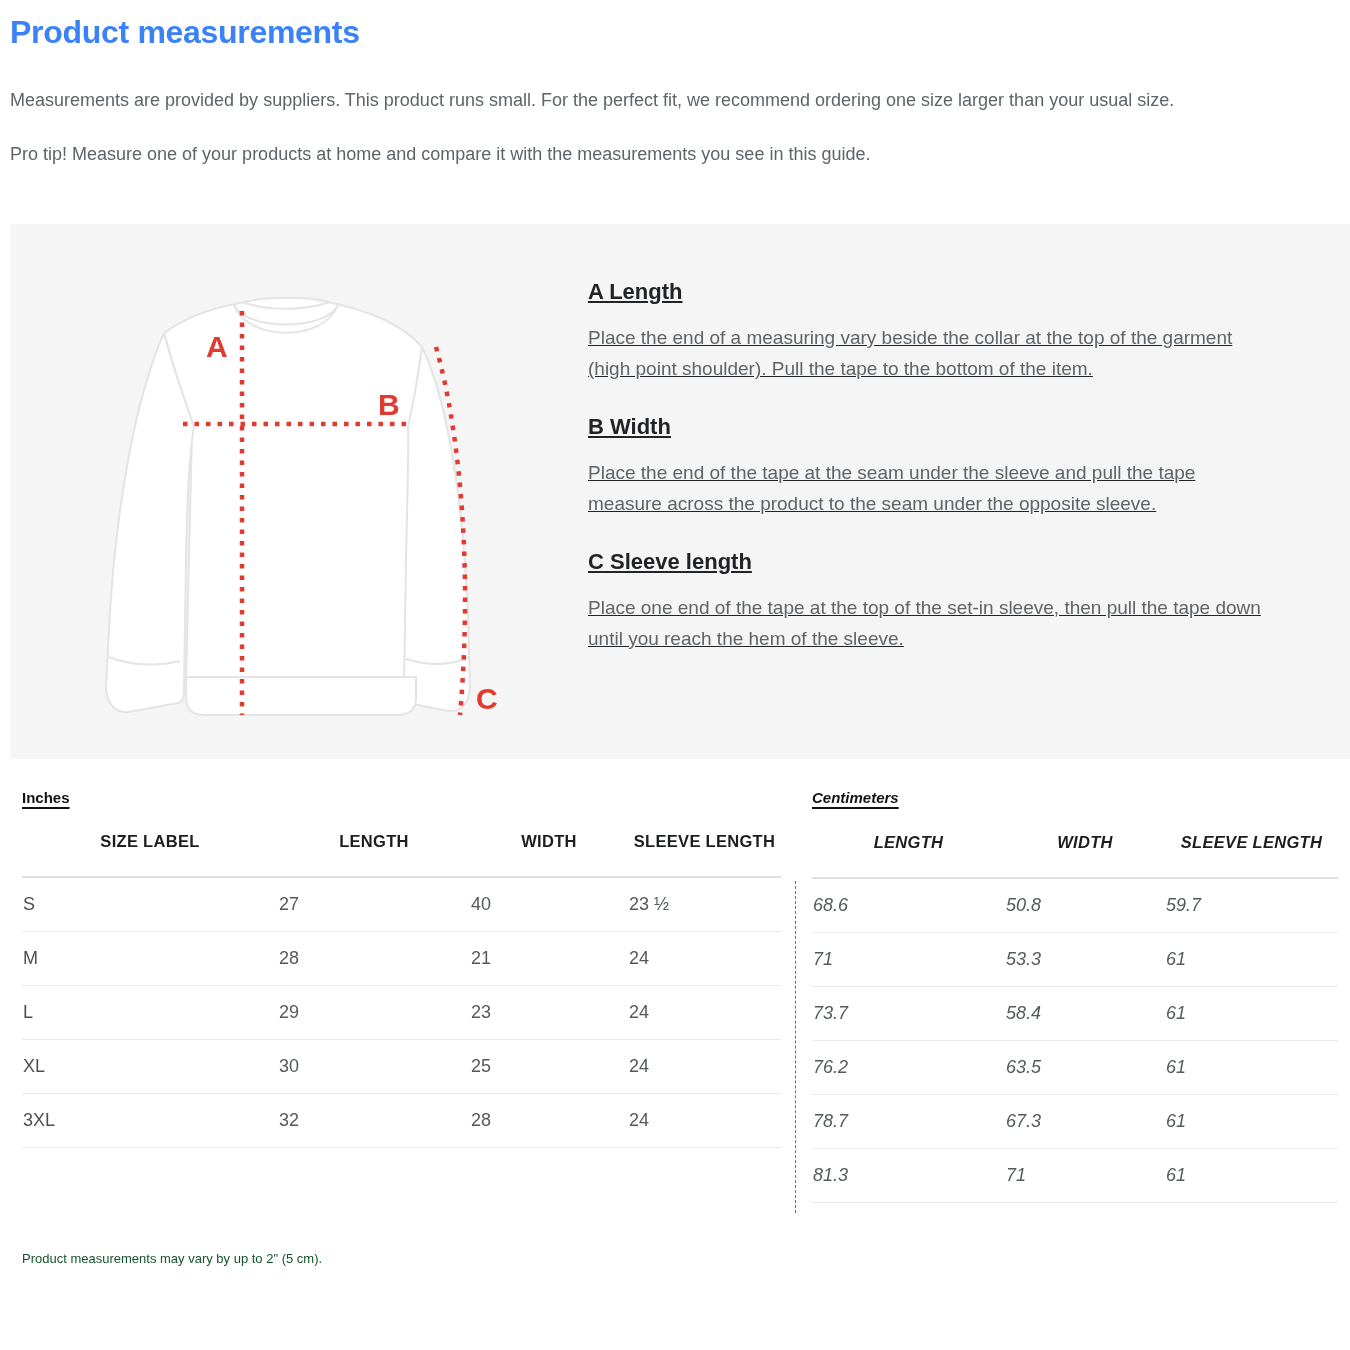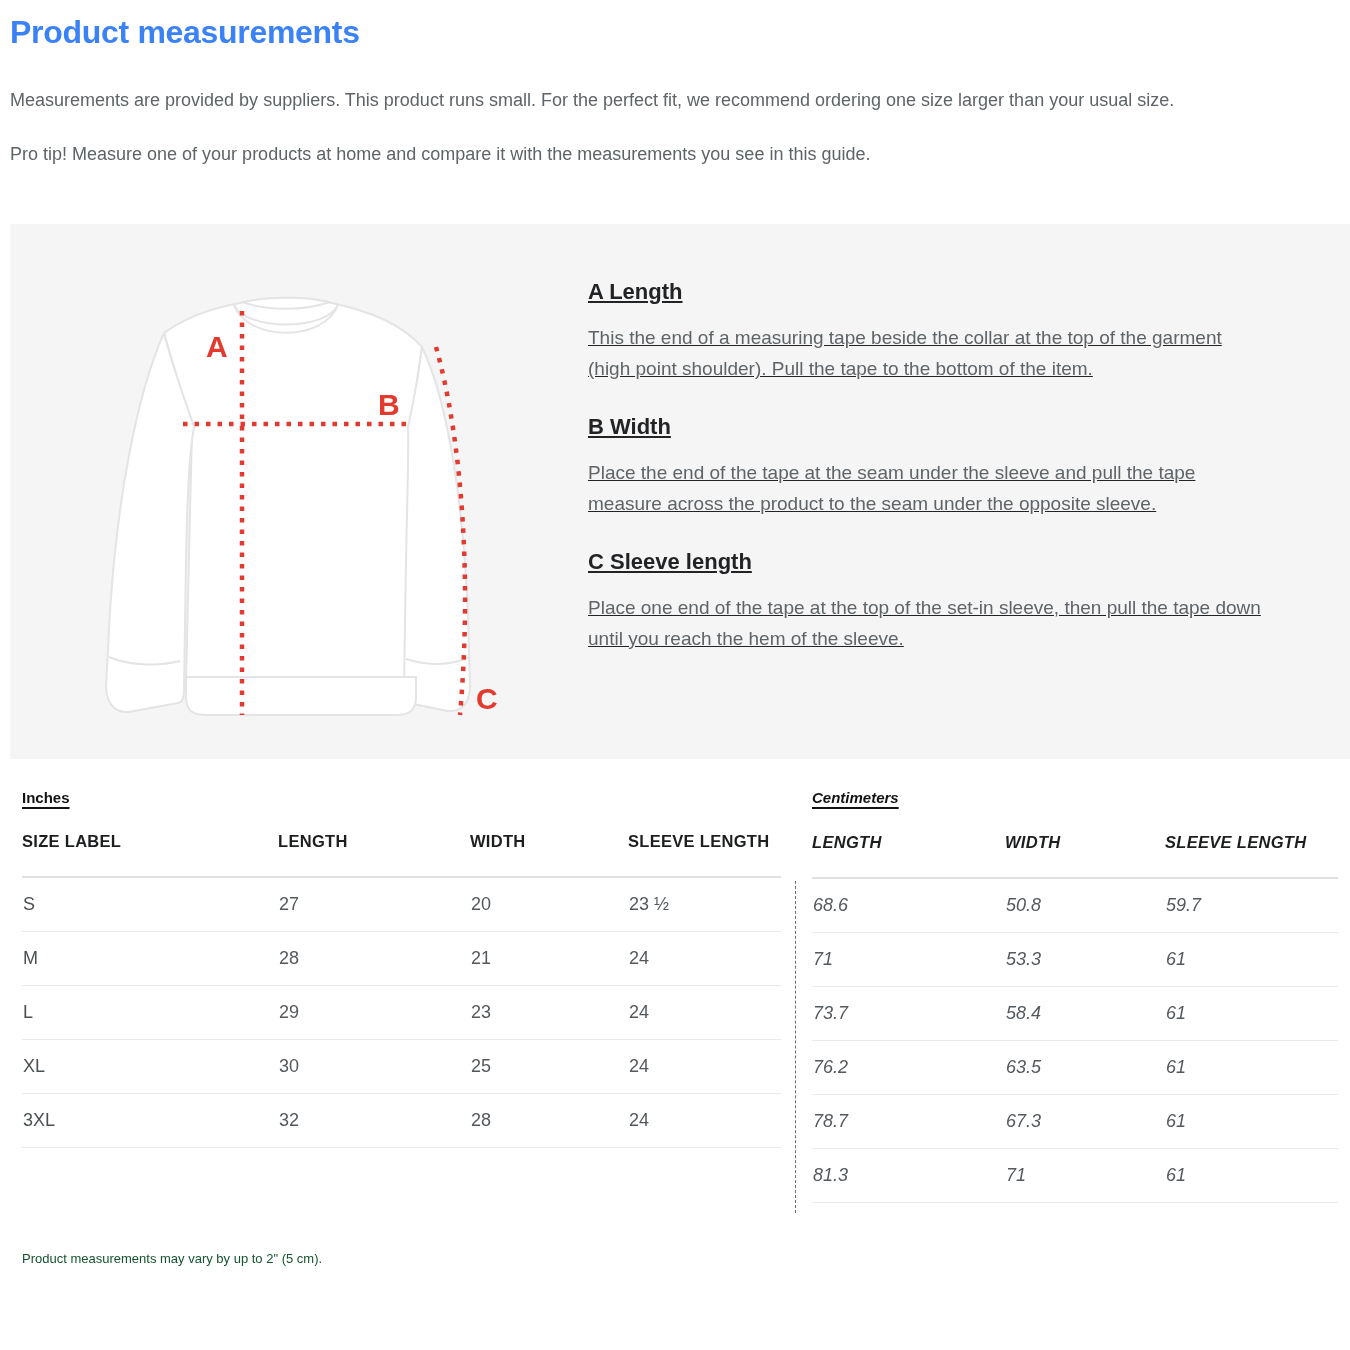--- a/index.html
+++ b/index.html
@@ -62,21 +62,21 @@
     margin:0 0 26px 0;
     font-size:15px; font-weight:700; color:#121315;
     text-decoration:underline;
     text-decoration-thickness:2px;
     text-underline-offset:4px;
     display:inline-block;
   }
   .col-cm .size-title { margin-bottom:27px; }
   table { width:100%; border-collapse:collapse; table-layout:fixed; }
   th {
-    text-align:left;
+    text-align:center;
     font-size:16.5px; font-weight:700; letter-spacing:0.3px;
     color:#1c1e1f;
     padding:0 0 25px 0;
     border-bottom:2px solid #e0e0e1;
     white-space:nowrap;
     margin-top:32px;
   }
   td {
     height:54px;
     font-size:18px; color:#54595d;
@@ -131,21 +131,21 @@
         <path d="M336,88 C362,180 372,320 360,456"></path>
       </g>
       <text x="106" y="98">A</text>
       <text x="278" y="156">B</text>
       <text x="376" y="450">C</text>
     </svg>
 
     <div class="instructions">
       <div class="instr">
         <h3>A Length</h3>
-        <p>This the end of a measuring tape beside the collar at the top of the garment (high point shoulder). Pull the tape to the bottom of the item.</p>
+        <p>Place the end of a measuring vary beside the collar at the top of the garment (high point shoulder). Pull the tape to the bottom of the item.</p>
       </div>
       <div class="instr">
         <h3>B Width</h3>
         <p>Place the end of the tape at the seam under the sleeve and pull the tape measure across the product to the seam under the opposite sleeve.</p>
       </div>
       <div class="instr">
         <h3>C Sleeve length</h3>
         <p>Place one end of the tape at the top of the set-in sleeve, then pull the tape down until you reach the hem of the sleeve.</p>
       </div>
     </div>
@@ -167,21 +167,21 @@
             <th>SIZE LABEL</th>
             <th>LENGTH</th>
             <th>WIDTH</th>
             <th>SLEEVE LENGTH</th>
           </tr>
         </thead>
         <tbody>
           <tr>
             <td class="size">S</td>
             <td>27</td>
-            <td>20</td>
+            <td>40</td>
             <td>23 ½</td>
           </tr>
           <tr>
             <td class="size">M</td>
             <td>28</td>
             <td>21</td>
             <td>24</td>
           </tr>
           <tr>
             <td class="size">L</td>

